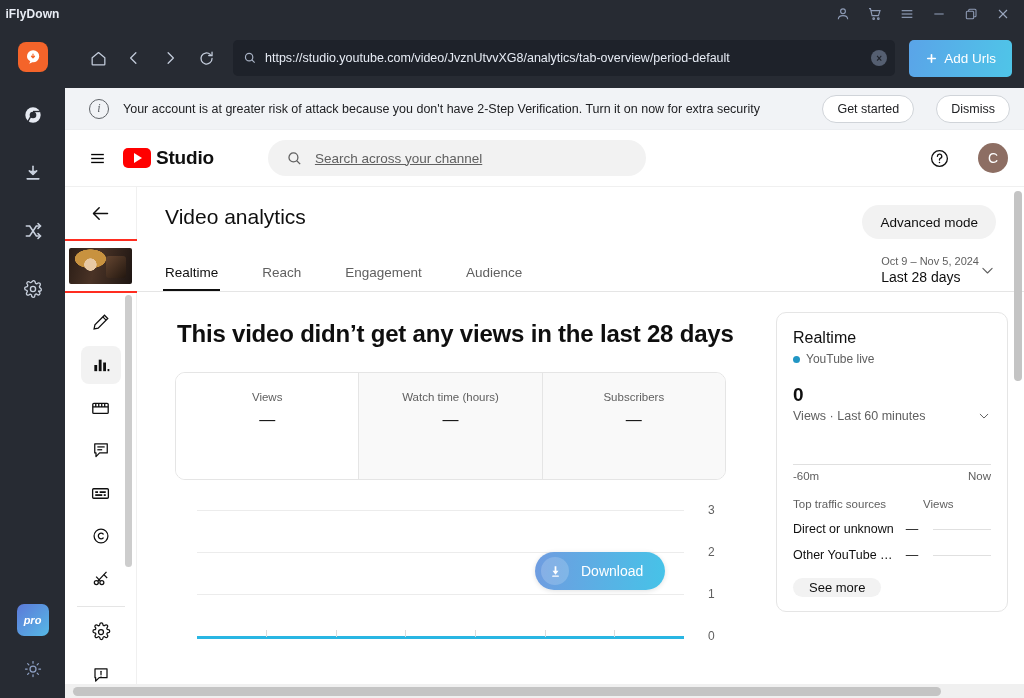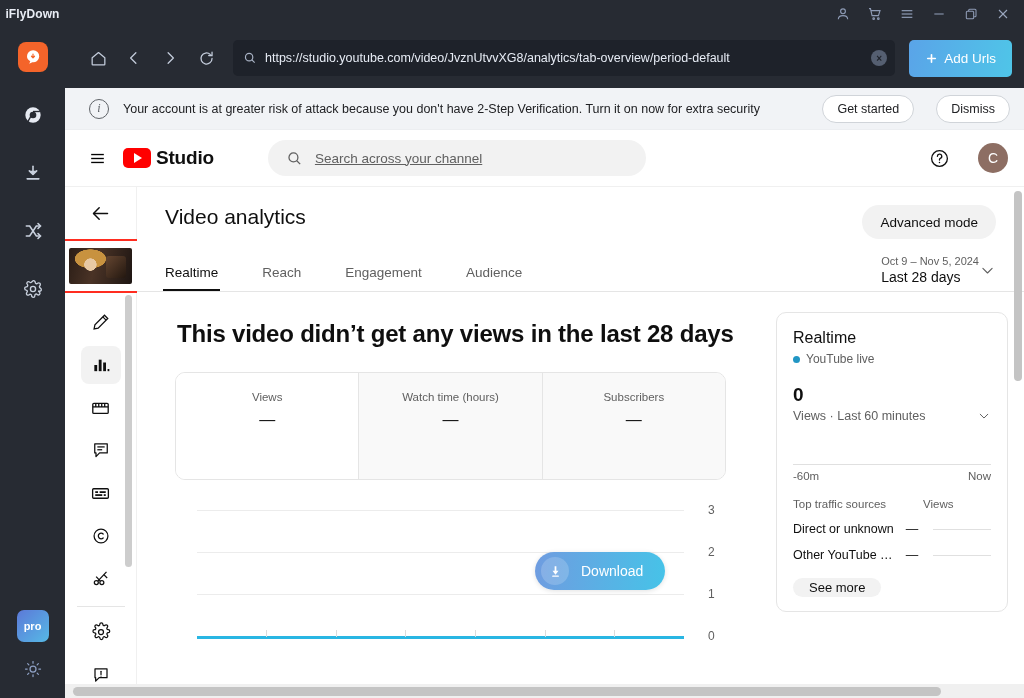--- a/index.html
+++ b/index.html
@@ -66,22 +66,22 @@
     width: 34px; height: 34px;
     display: flex; align-items: center; justify-content: center;
     color: #c9d1de;
     margin-bottom: 24px;
   }
   .rail-spacer { flex: 1; }
   .rail-pro {
     width: 32px; height: 32px; border-radius: 7px;
     background: linear-gradient(135deg,#5c79d8 0%, #56b9e6 100%);
     display: flex; align-items: center; justify-content: center;
-    color: #ffffff; font-size: 11px; font-weight: 700;
-    margin-bottom: 10px;
+    color: #ffffff; font-size: 11px; font-style: italic; font-weight: 700;
+    margin-bottom: 16px;
   }
   .rail-bottom-icon {
     width: 34px; height: 34px;
     display: flex; align-items: center; justify-content: center;
     color: #8ea0c4;
     margin-bottom: 12px;
   }
 
   
   .browser {

